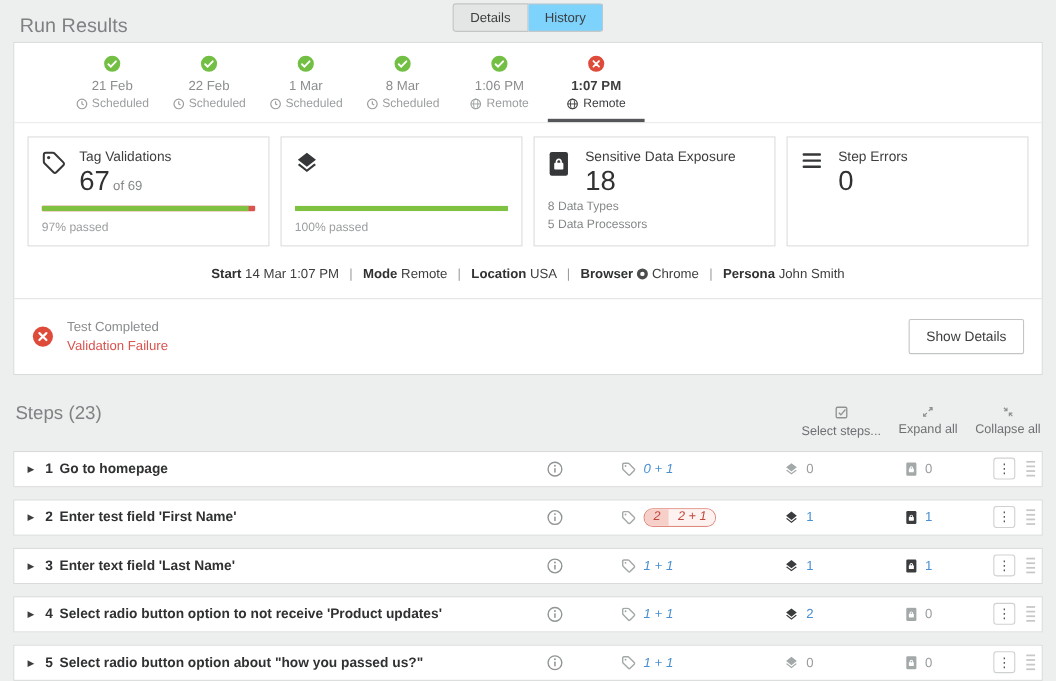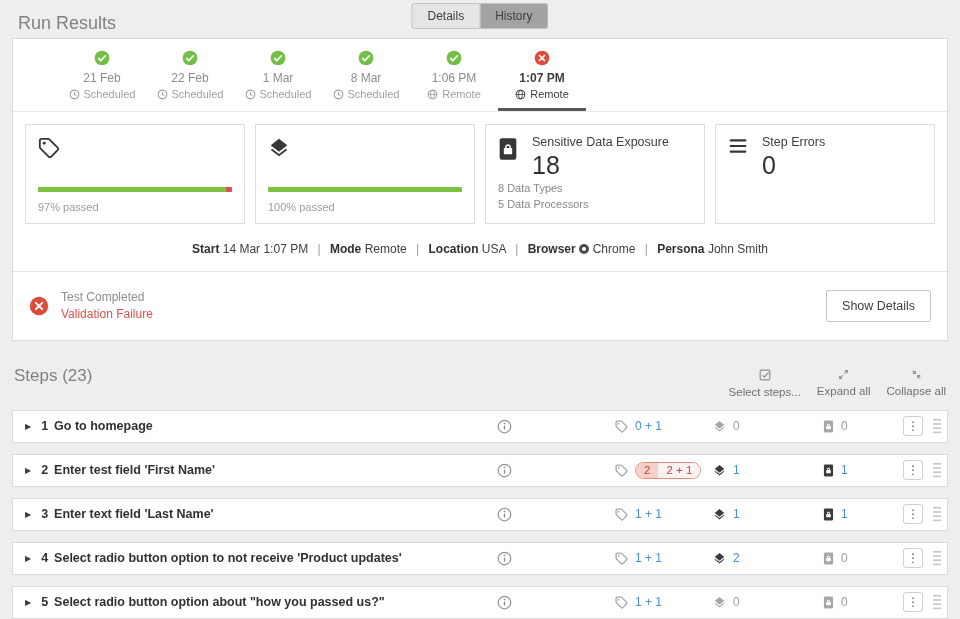--- a/index.html
+++ b/index.html
@@ -17,21 +17,21 @@
   .top-bar { position: relative; height: 38px; }
   .page-title {
     position: absolute; left: 18px; top: 13px;
     font-size: 18px; color: #7f8284;
   }
   .seg-tabs {
     position: absolute; left: 50%; top: 3px; transform: translateX(-50%);
     display: flex;
   }
   .seg-tab {
-    font-size: 12px; color: #3c3e40; background: #a3a3a3;
+    font-size: 12px; color: #3c3e40; background: #7dd3fc;
     border: 1px solid #c3c5c5; padding: 5px 15px; cursor: pointer;
   }
   .seg-tab:first-child { border-radius: 3px 0 0 3px; }
   .seg-tab:last-child { border-radius: 0 3px 3px 0; border-left: none; }
   .seg-tab.active { background: #e4e5e5; }
 
   
   .main-card {
     margin: 0 12px; background: #fff; border: 1px solid #d9dbdb;
   }
@@ -109,21 +109,21 @@
     position: relative; margin: 0 12px 11px; height: 33px;
     background: #fff; border: 1px solid #d9dbdb;
     display: flex; align-items: center; padding-left: 12px;
   }
   .caret { font-size: 8px; color: #3c3e40; margin-right: 10px; cursor: pointer; }
   .step-num { font-size: 12.5px; font-weight: bold; color: #2f3133; margin-right: 6px; }
   .step-label { font-size: 12.5px; font-weight: bold; color: #2f3133; }
 
   .cell { position: absolute; top: 0; height: 100%; display: flex; align-items: center; gap: 7px; }
   .cell-info { left: 484px; color: #8f9496; cursor: pointer; }
-  .cell-tag { left: 602px; }
+  .cell-tag { left: 552px; font-style: italic; }
   .cell-layers { left: 700px; }
   .cell-privacy { left: 810px; }
   .cell svg { flex: 0 0 auto; }
   .ic-muted { color: #a3a8a9; }
   .ic-dark { color: #3a3c3e; }
   .cnt { font-size: 12px; }
   .cnt-blue { color: #4a90d2; }
   .cnt-muted { color: #9b9ea0; }
 
   .pill {
@@ -283,20 +283,24 @@
   <div class="cards-row">
 
     <div class="sum-card">
       <div class="sum-hdr">
         <span class="sum-icon">
           <svg width="22" height="22" viewBox="0 0 24 24">
               <path d="M21.4 11.6l-9-9C12 2.2 11.5 2 11 2H4C2.9 2 2 2.9 2 4v7c0 .5.2 1 .6 1.4l9 9c.8.8 2 .8 2.8 0l7-7c.8-.8.8-2.1 0-2.8z" fill="none" stroke="currentColor" stroke-width="2"></path>
               <circle cx="6.8" cy="6.8" r="1.6" fill="currentColor"></circle>
             </svg>
         </span>
+        <div>
+          <div class="sum-title">Tag Validations</div>
+          <div class="sum-value"><span>67</span><span class="sum-suffix">of 69</span></div>
+        </div>
       </div>
       <div class="sum-spacer"></div>
       <div class="bar-track">
           <div class="bar-fill" style="width: 97%;"></div>
         </div>
       <div class="sum-caption">97% passed</div>
     </div>
 
     <div class="sum-card">
       <div class="sum-hdr">

